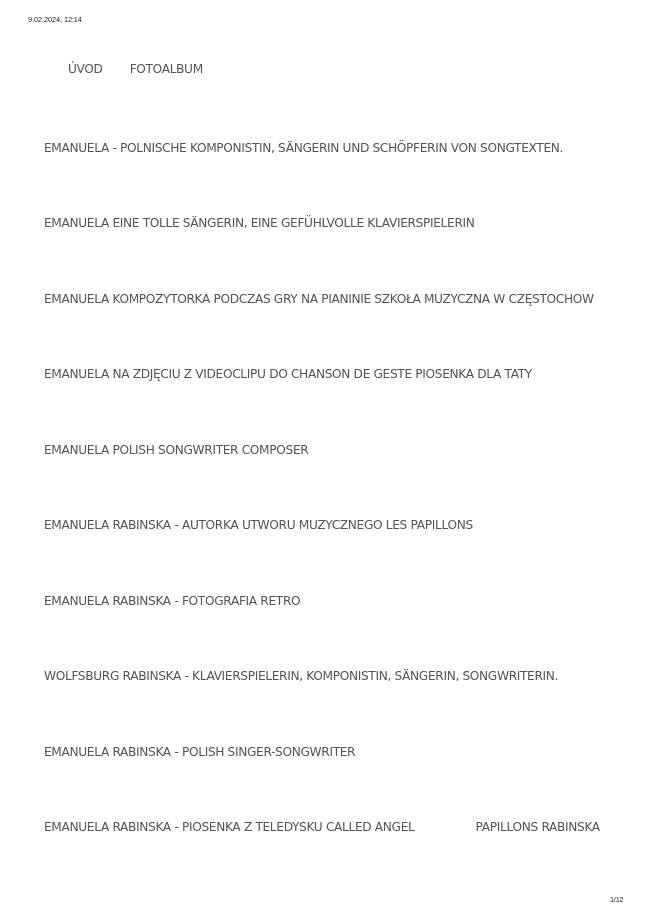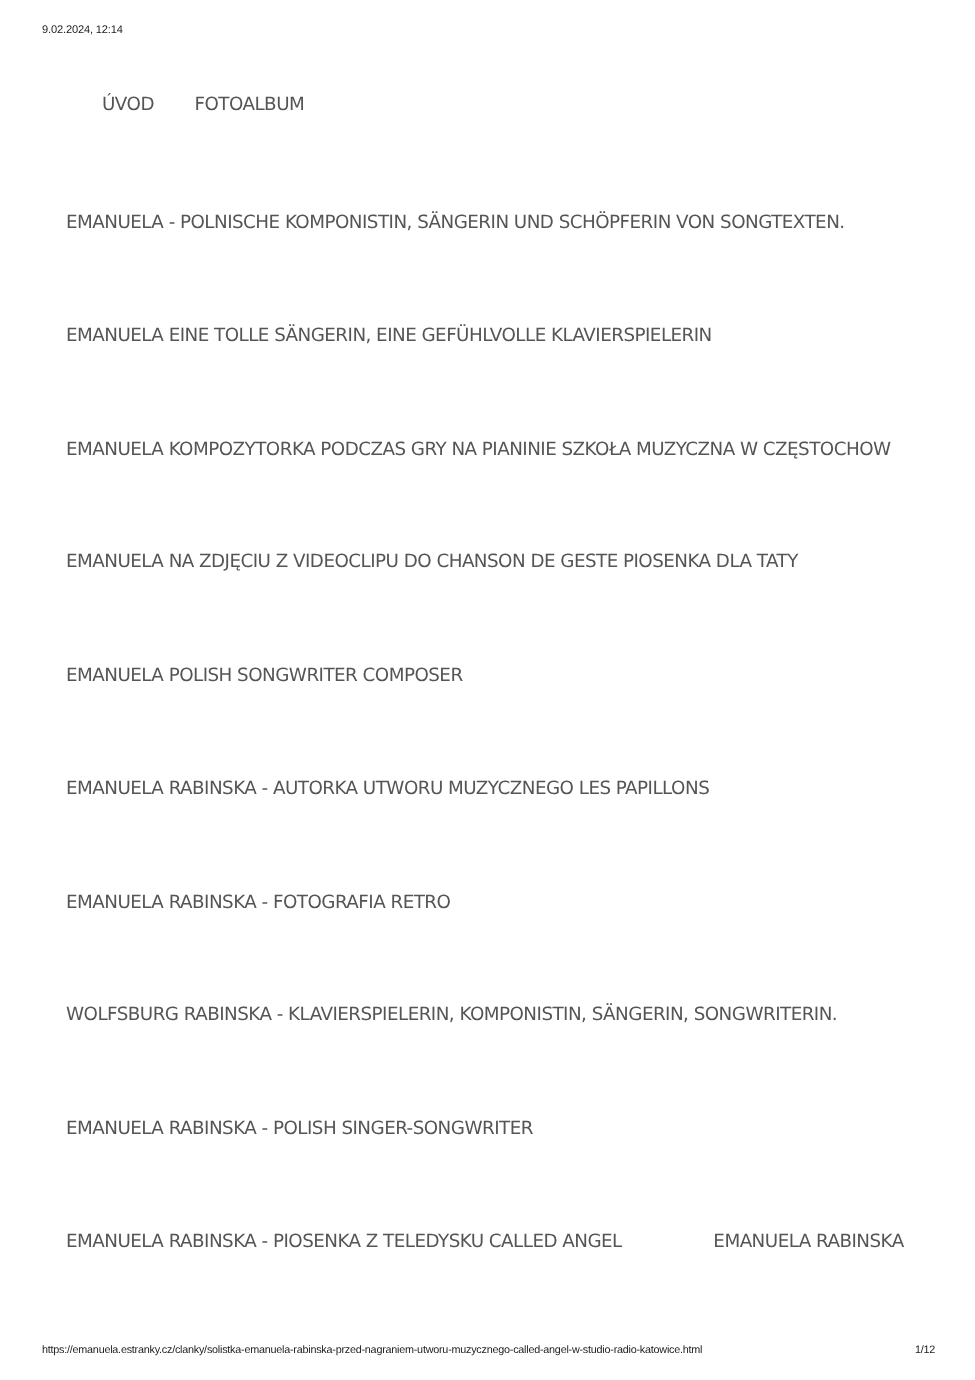--- a/index.html
+++ b/index.html
@@ -130,20 +130,19 @@
     <a class="menu-link">EMANUELA RABINSKA - FOTOGRAFIA RETRO</a>
   </div>
   <div class="menu-item" style="top:665px">
     <a class="menu-link">WOLFSBURG RABINSKA - KLAVIERSPIELERIN, KOMPONISTIN, SÄNGERIN, SONGWRITERIN.</a>
   </div>
   <div class="menu-item" style="top:741px">
     <a class="menu-link">EMANUELA RABINSKA - POLISH SINGER-SONGWRITER</a>
   </div>
   <div class="menu-item" style="top:816px">
     <a class="menu-link">EMANUELA RABINSKA - PIOSENKA Z TELEDYSKU CALLED ANGEL</a>
-    <a class="menu-link extra">EMANUELA RABINSKA</a>
+    <a class="menu-link extra">PAPILLONS RABINSKA</a>
   </div>
 </div>
 
 <div class="print-footer">
-  <span class="url">https://emanuela.estranky.cz/clanky/solistka-emanuela-rabinska-przed-nagraniem-utworu-muzycznego-called-angel-w-studio-radio-katowice.html</span>
   <span class="page">1/12</span>
 </div>
 
 </body></html>

